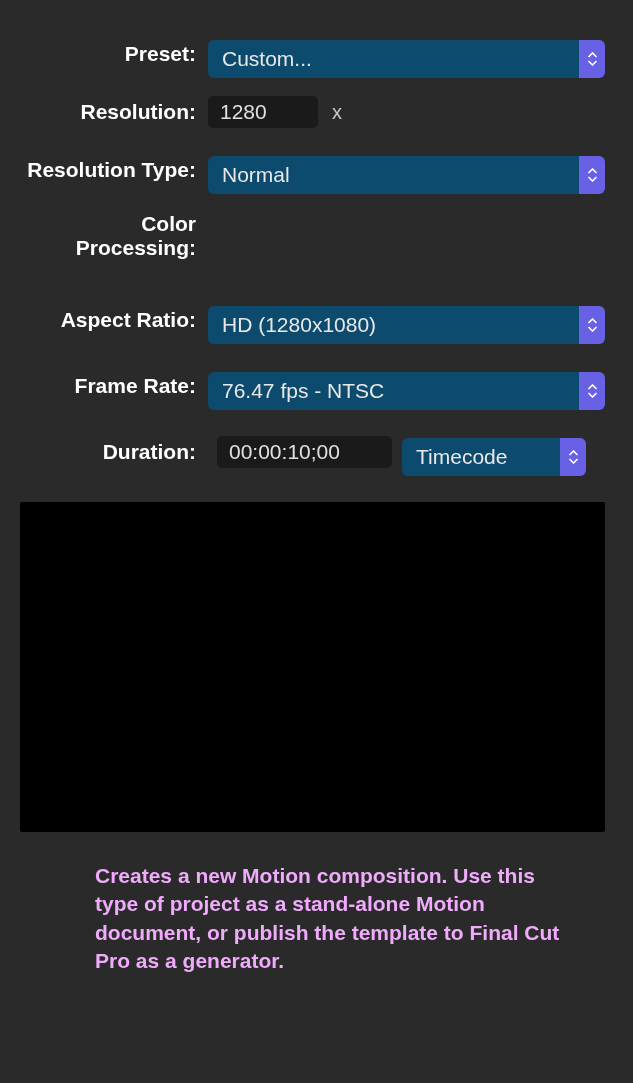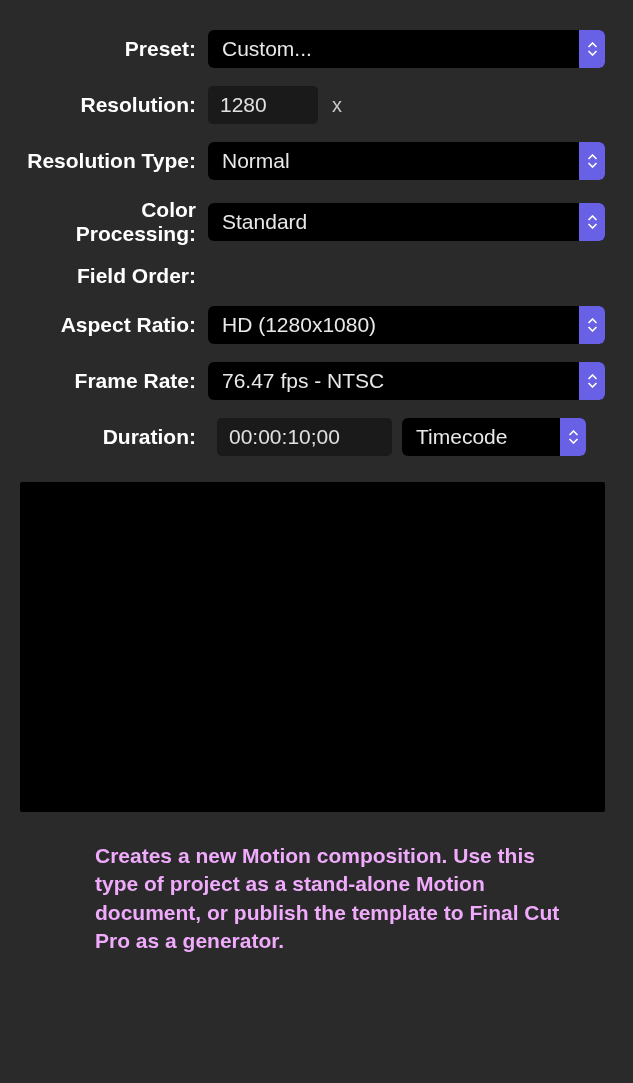--- a/index.html
+++ b/index.html
@@ -35,27 +35,28 @@
     
     .controls {
       flex: 1;
       display: flex;
       align-items: center;
       gap: 10px;
     }
     
     .select-wrap {
       position: relative;
-      background: #000000;
+      background: #0c4a6e;
       border-radius: 6px;
       display: flex;
       align-items: center;
       height: 38px;
       padding: 0 0 0 14px;
       overflow: hidden;
+      margin-top: 10px;
     }
     
     .select-wrap.full {
       flex: 1;
     }
     
     .select-value {
       font-size: 21px;
       color: #e8e8e8;
       flex: 1;
@@ -76,21 +77,21 @@
     
     .select-chevron svg {
       width: 11px;
       height: 6px;
     }
     
     .text-input {
       background: #1a1a1a;
       border: none;
       border-radius: 5px;
-      height: 38px;
+      height: 32px;
       padding: 0 12px;
       font-size: 21px;
       color: #e0e0e0;
       font-family: inherit;
       outline: none;
     }
     
     .text-input.res {
       width: 110px;
     }
@@ -167,37 +168,23 @@
         <svg viewBox="0 0 10 6">
             <path d="M1 1 L5 5 L9 1" stroke="white" stroke-width="1.6" fill="none"></path>
           </svg>
       </span>
     </div>
   </div>
 </div>
 
 <div class="form-row">
   <div class="label">Color Processing:</div>
-  <div class="controls">
-    <div class="select-wrap full">
-      <span class="select-value">Standard</span>
-      <span class="select-chevron">
-        <svg viewBox="0 0 10 6">
-            <path d="M1 5 L5 1 L9 5" stroke="white" stroke-width="1.6" fill="none"></path>
-          </svg>
-        <svg viewBox="0 0 10 6">
-            <path d="M1 1 L5 5 L9 1" stroke="white" stroke-width="1.6" fill="none"></path>
-          </svg>
-      </span>
-    </div>
-  </div>
-</div>
-
-<div class="form-row">
-  <div class="label">Field Order:</div>
+</div>
+
+<div class="form-row">
 </div>
 
 <div class="form-row">
   <div class="label">Aspect Ratio:</div>
   <div class="controls">
     <div class="select-wrap full">
       <span class="select-value">HD (1280x1080)</span>
       <span class="select-chevron">
         <svg viewBox="0 0 10 6">
             <path d="M1 5 L5 1 L9 5" stroke="white" stroke-width="1.6" fill="none"></path>

